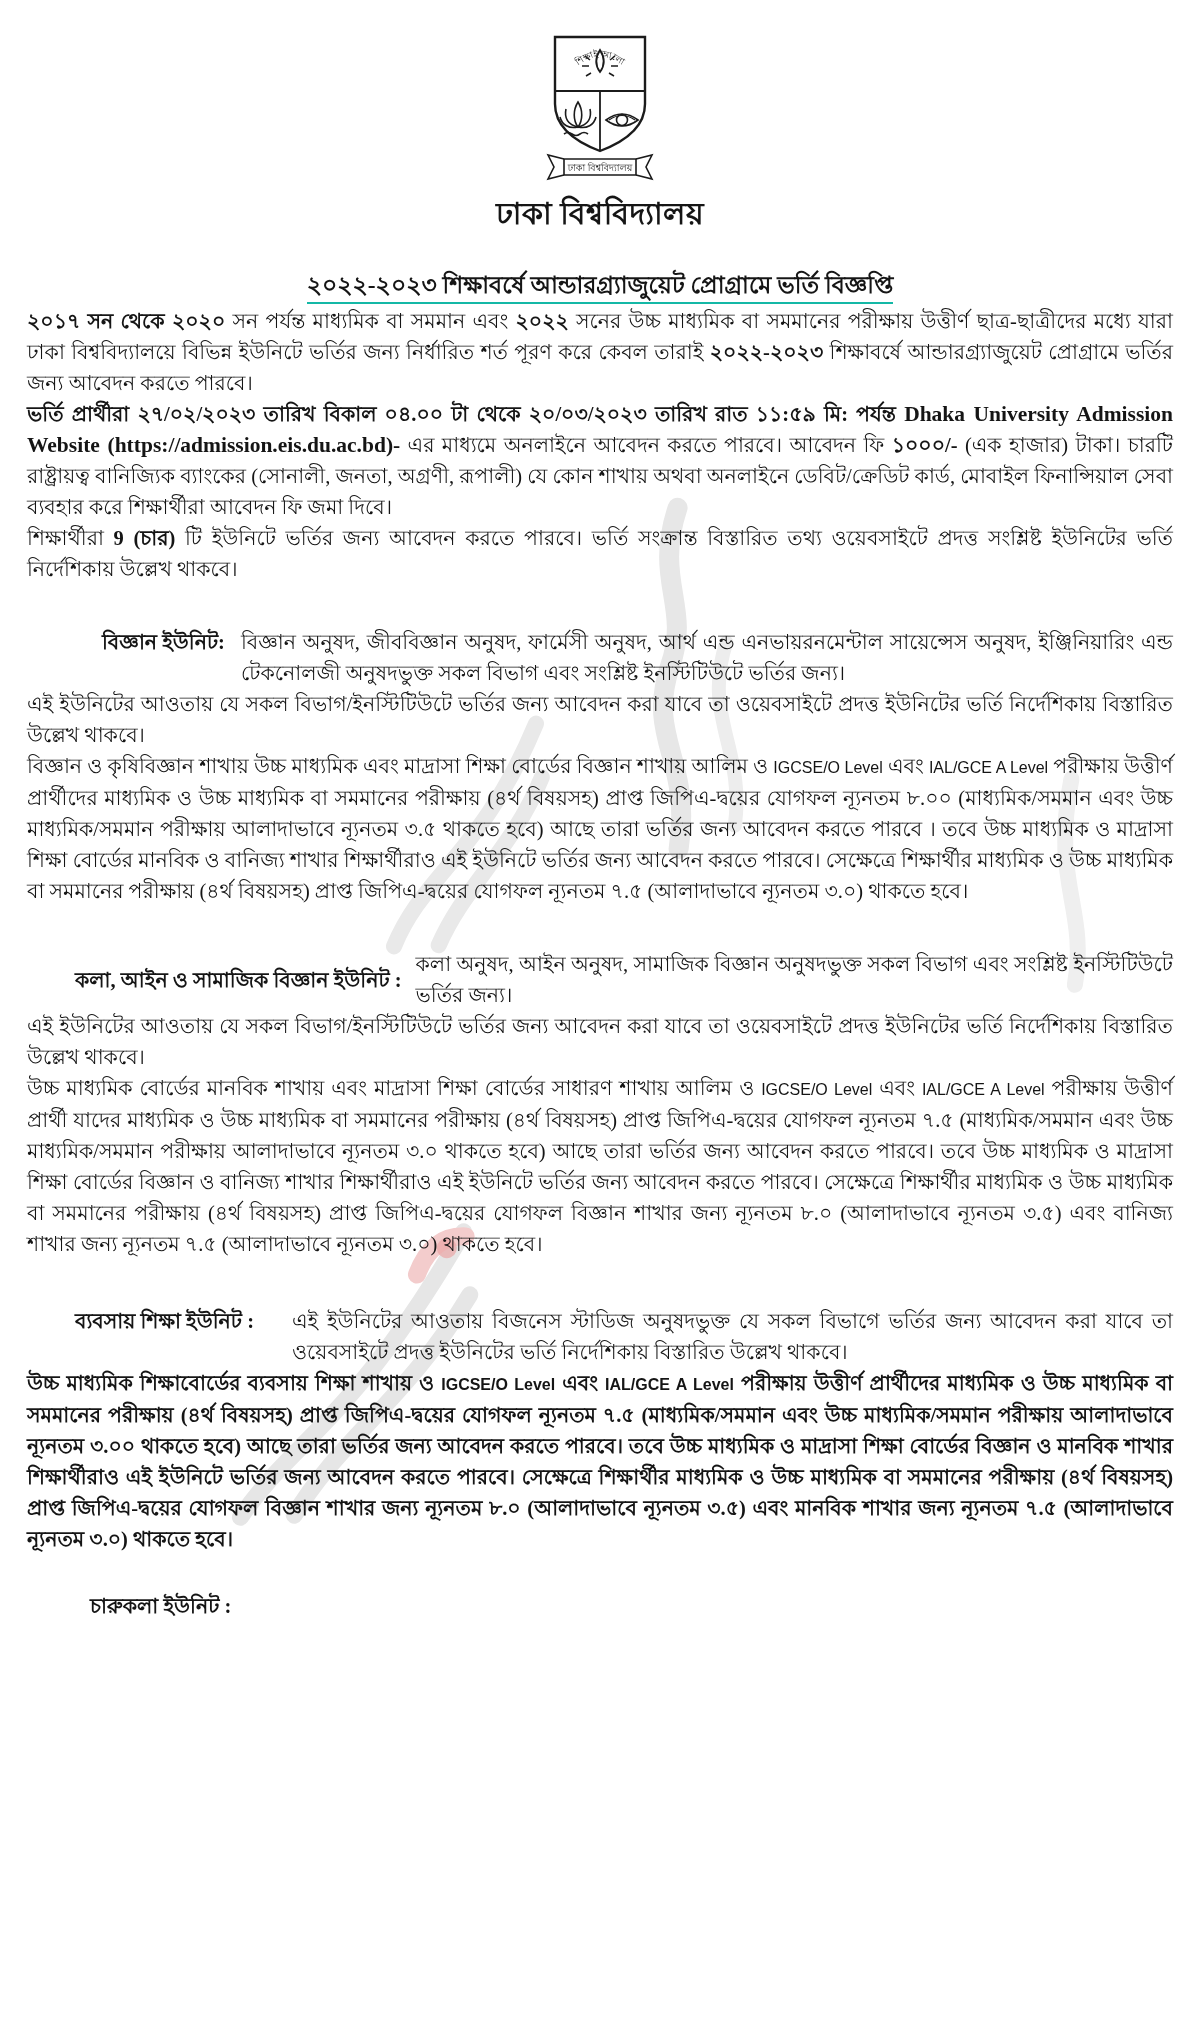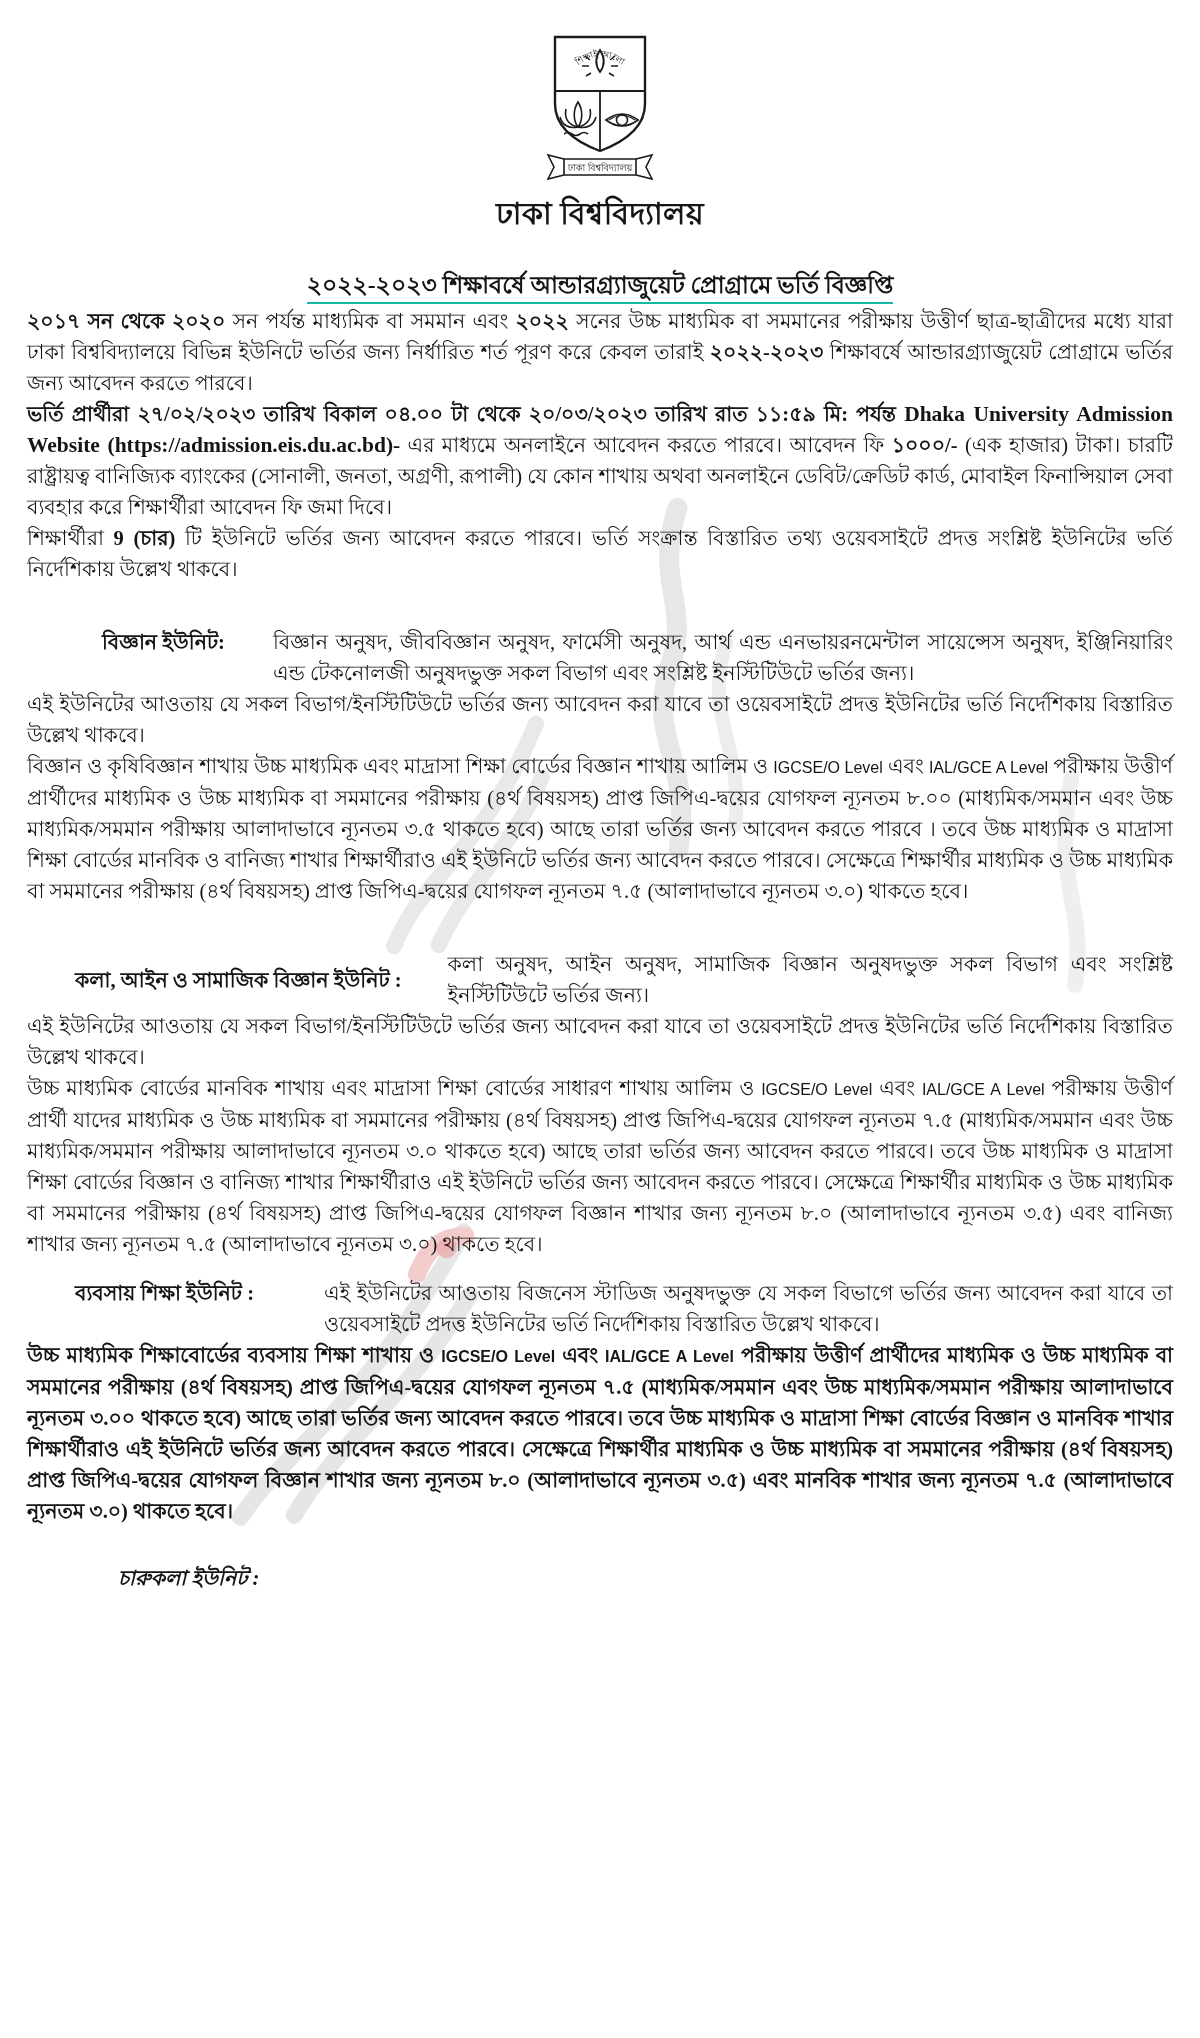--- a/index.html
+++ b/index.html
@@ -30,40 +30,40 @@
     margin:0;
   }
   .seg-bold{font-weight:bold;}
   .seg-en-serif{font-family:"Liberation Serif","DejaVu Serif",serif;font-weight:bold;font-size:21.5px;}
   .seg-en-sans{font-family:"Liberation Sans","DejaVu Sans",sans-serif;font-size:16px;}
 
   .mt-intro{margin-top:12px;}
   .mt-apply{margin-top:34px;}
   .mt-units-note{margin-top:6px;}
 
-  .unit{display:flex;align-items:flex-start;font-size:20.5px;line-height:31px;margin:0;gap:32px;}
+  .unit{display:flex;align-items:flex-start;font-size:20.5px;line-height:31px;margin:0;}
   .unit-label{font-weight:bold;white-space:nowrap;}
   .unit-content{flex:1;text-align:justify;}
 
   .unit-science{margin-top:42px;padding-left:48px;}
   .unit-science .unit-label{margin-left:27px;margin-right:16px;}
   .mt-science-note{margin-top:44px;}
   .mt-science-gpa{margin-top:32px;}
 
   .unit-arts{margin-top:42px;padding-left:21px;align-items:center;}
   .unit-arts .unit-label{margin-left:27px;margin-right:14px;}
   .mt-arts-note{margin-top:46px;}
   .mt-arts-gpa{margin-top:32px;}
 
-  .unit-business{margin-top:18px;padding-left:21px;}
+  .unit-business{margin-top:46px;padding-left:21px;}
   .unit-business .unit-label{margin-left:27px;margin-right:38px;}
   .mt-business-gpa{margin-top:64px;font-weight:bold;}
 
   .unit-finearts{margin-top:36px;padding-left:48px;}
-  .unit-finearts .unit-label{margin-left:43px;margin-right:58px;font-style:italic;}
+  .unit-finearts .unit-label{margin-left:15px;margin-right:58px;}
 
   
   .wm{position:absolute;z-index:0;pointer-events:none;}
 </style>
 </head>
 <body>
 
 <svg class="wm" style="left:560px;top:510px;width:250px;height:340px;transform:rotate(-32deg);" viewBox="0 0 250 340" fill="none">
   <path d="M30 310 C90 240 60 200 120 150 C170 110 150 70 210 20" stroke="#e7e7e7" stroke-width="20" stroke-linecap="round"></path>
   <path d="M90 320 C140 260 120 210 180 160" stroke="#ededed" stroke-width="14" stroke-linecap="round"></path>

